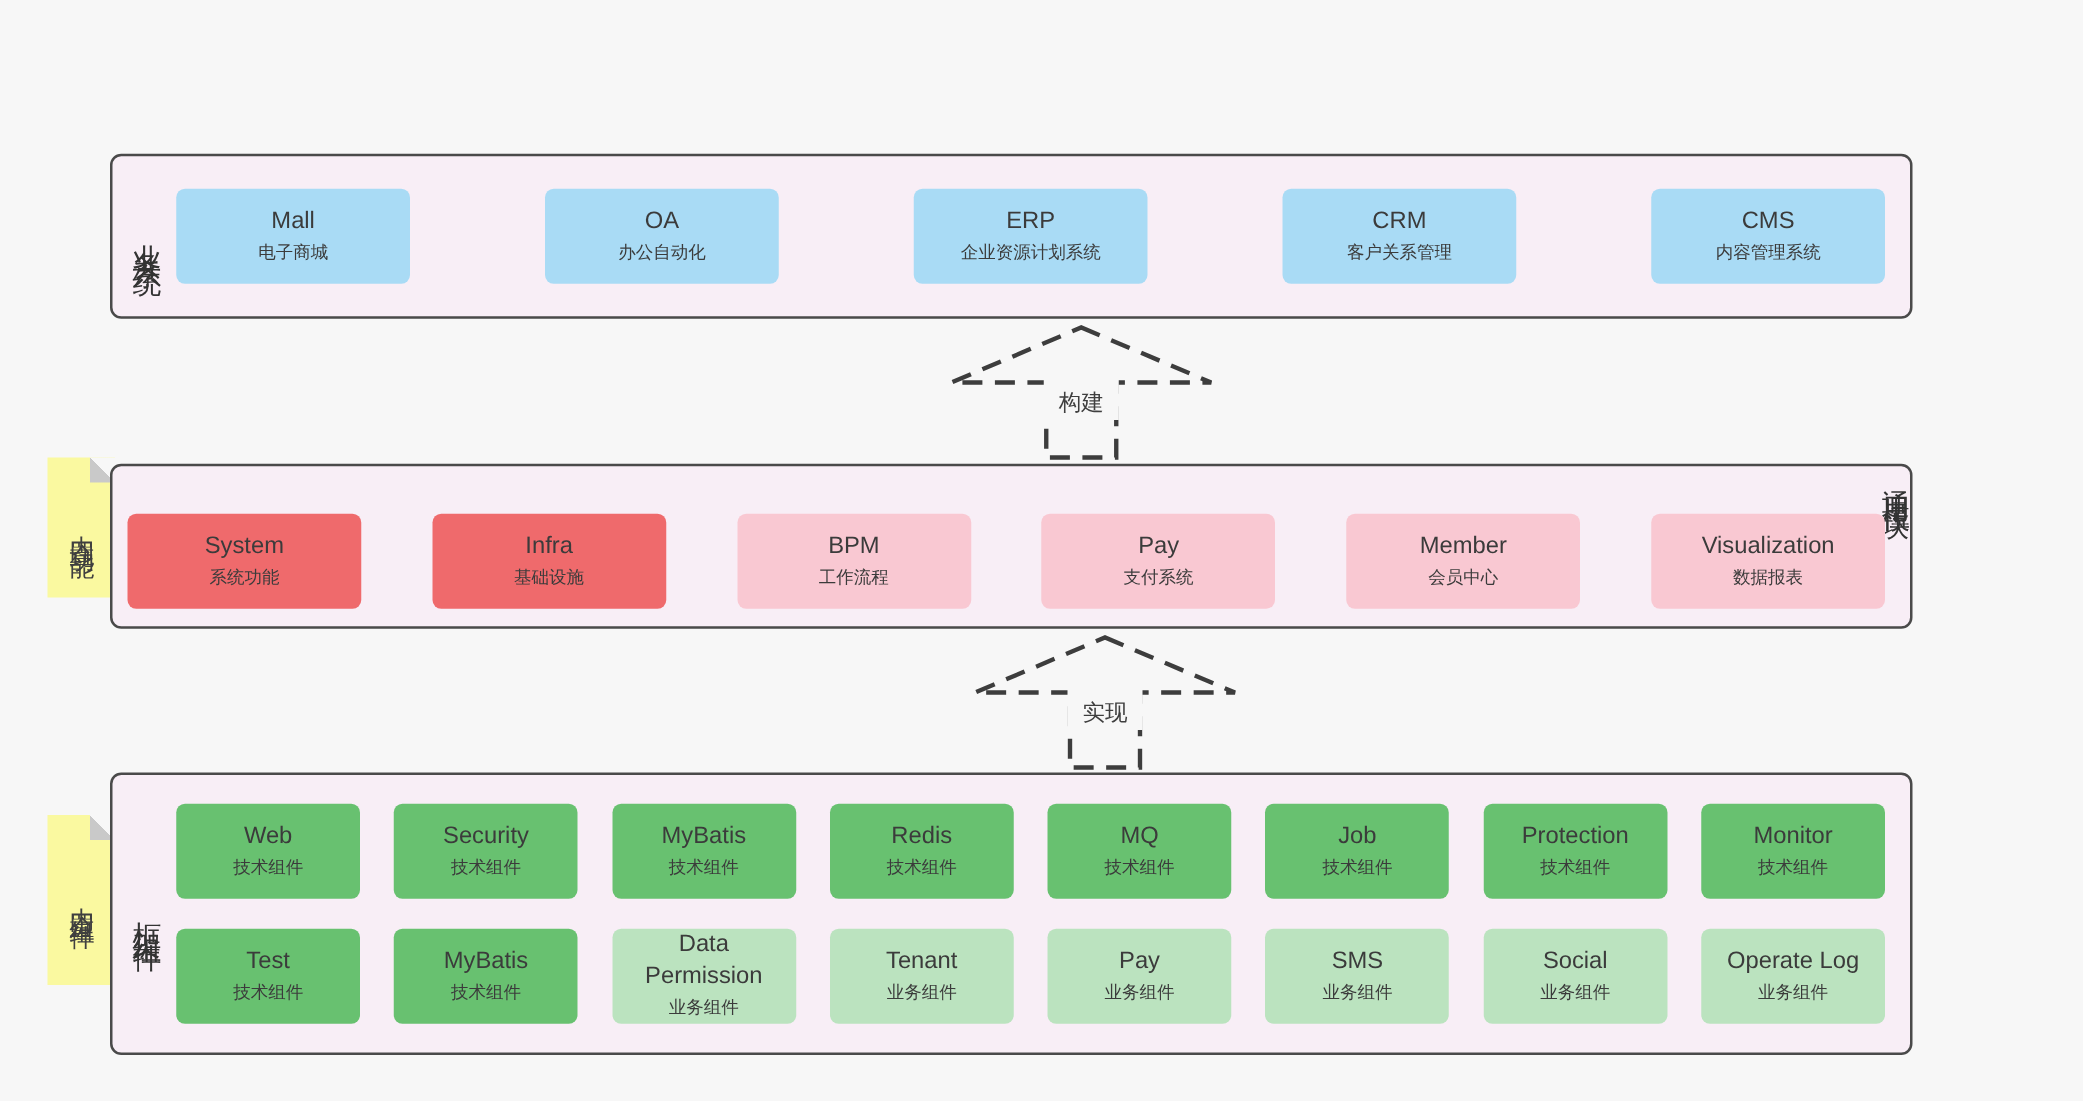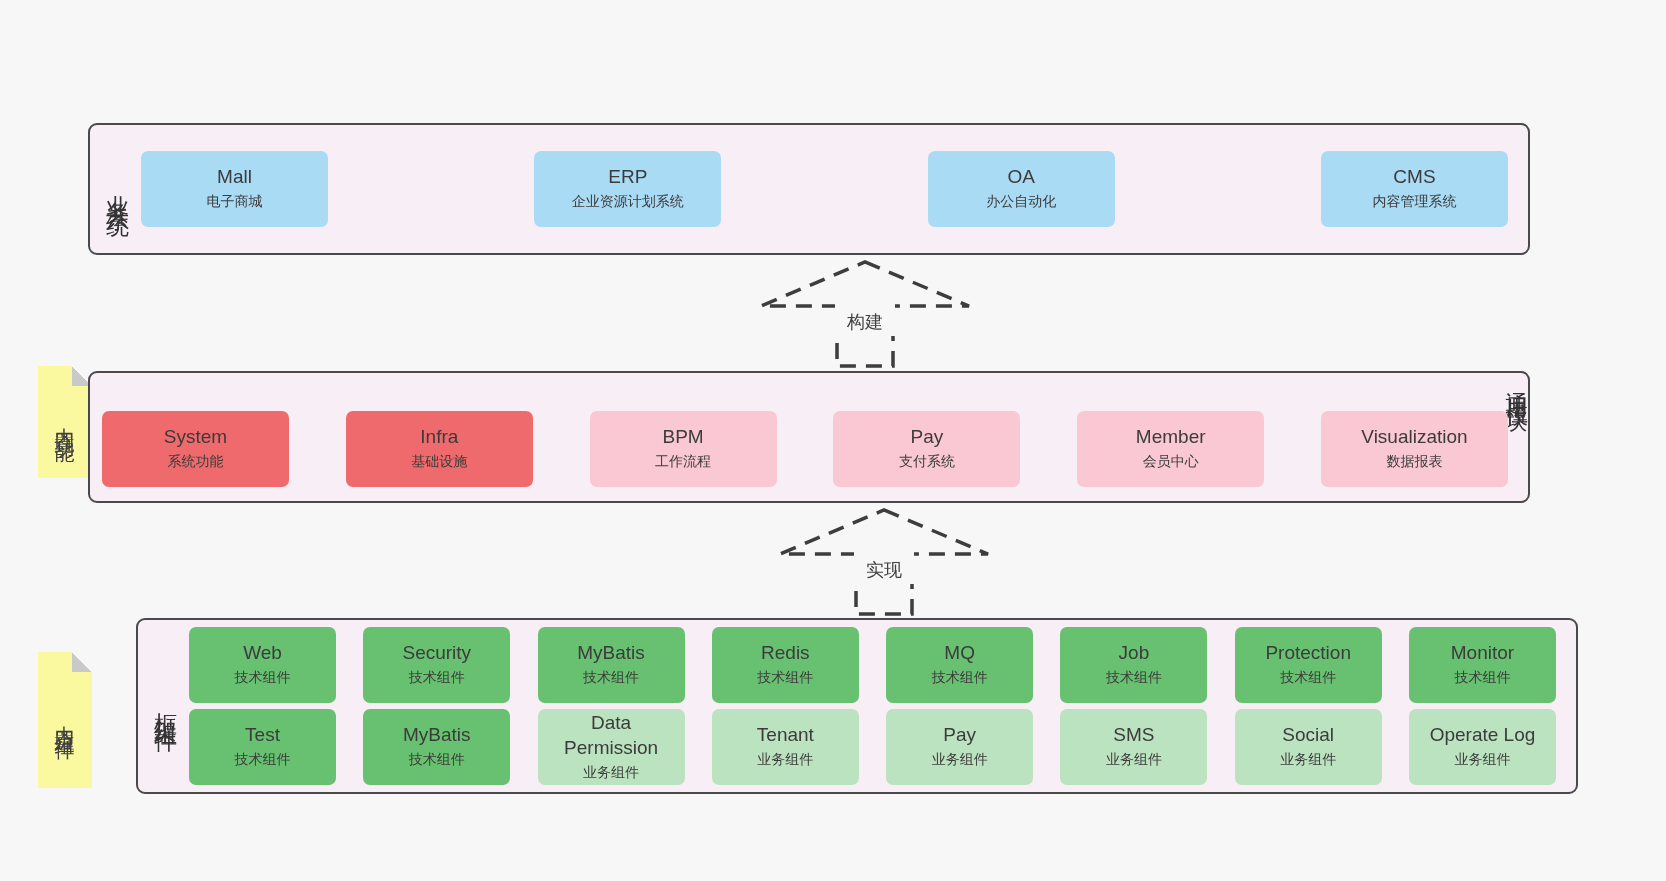--- a/index.html
+++ b/index.html
@@ -10,21 +10,21 @@
     color:var(--text,#3b3b3b);
   }
   .panel{
     position:absolute;left:88px;width:1442px;box-sizing:border-box;
     background:var(--panel_bg,#f8eef6);
     border:2px solid var(--panel_border,#4a4a4a);
     border-radius:9px;display:flex;z-index:2;
   }
   .panel-1{top:123px;height:132px;}
   .panel-2{top:371px;height:132px;flex-direction:column;}
-  .panel-3{top:618px;height:176px;margin-left:48px;}
+  .panel-3{top:618px;height:226px;}
   .vlabel{
     writing-mode:vertical-rl;text-orientation:upright;
     margin:auto 0 auto 16px;font-size:23px;letter-spacing:6px;
     color:#333;line-height:1;white-space:nowrap;
   }
   .row{
     flex:1;display:flex;align-items:center;justify-content:space-between;
     padding:0 20px 0 12px;
   }
   .col2{
@@ -90,26 +90,30 @@
 </svg>
 
 <section class="panel panel-1">
   <div class="vlabel">业务系统</div>
   <div class="row">
     <div class="box blue w6">
       <span>Mall</span>
       <span class="zh">电子商城</span>
     </div>
     <div class="box blue w6">
+      <span>OA</span>
+      <span class="zh">办公自动化</span>
+    </div>
+    <div class="box blue w6">
       <span>ERP</span>
       <span class="zh">企业资源计划系统</span>
     </div>
     <div class="box blue w6">
-      <span>OA</span>
-      <span class="zh">办公自动化</span>
+      <span>CRM</span>
+      <span class="zh">客户关系管理</span>
     </div>
     <div class="box blue w6">
       <span>CMS</span>
       <span class="zh">内容管理系统</span>
     </div>
   </div>
 </section>
 
 <section class="panel panel-2">
   <div class="vlabel">通用模块</div>

